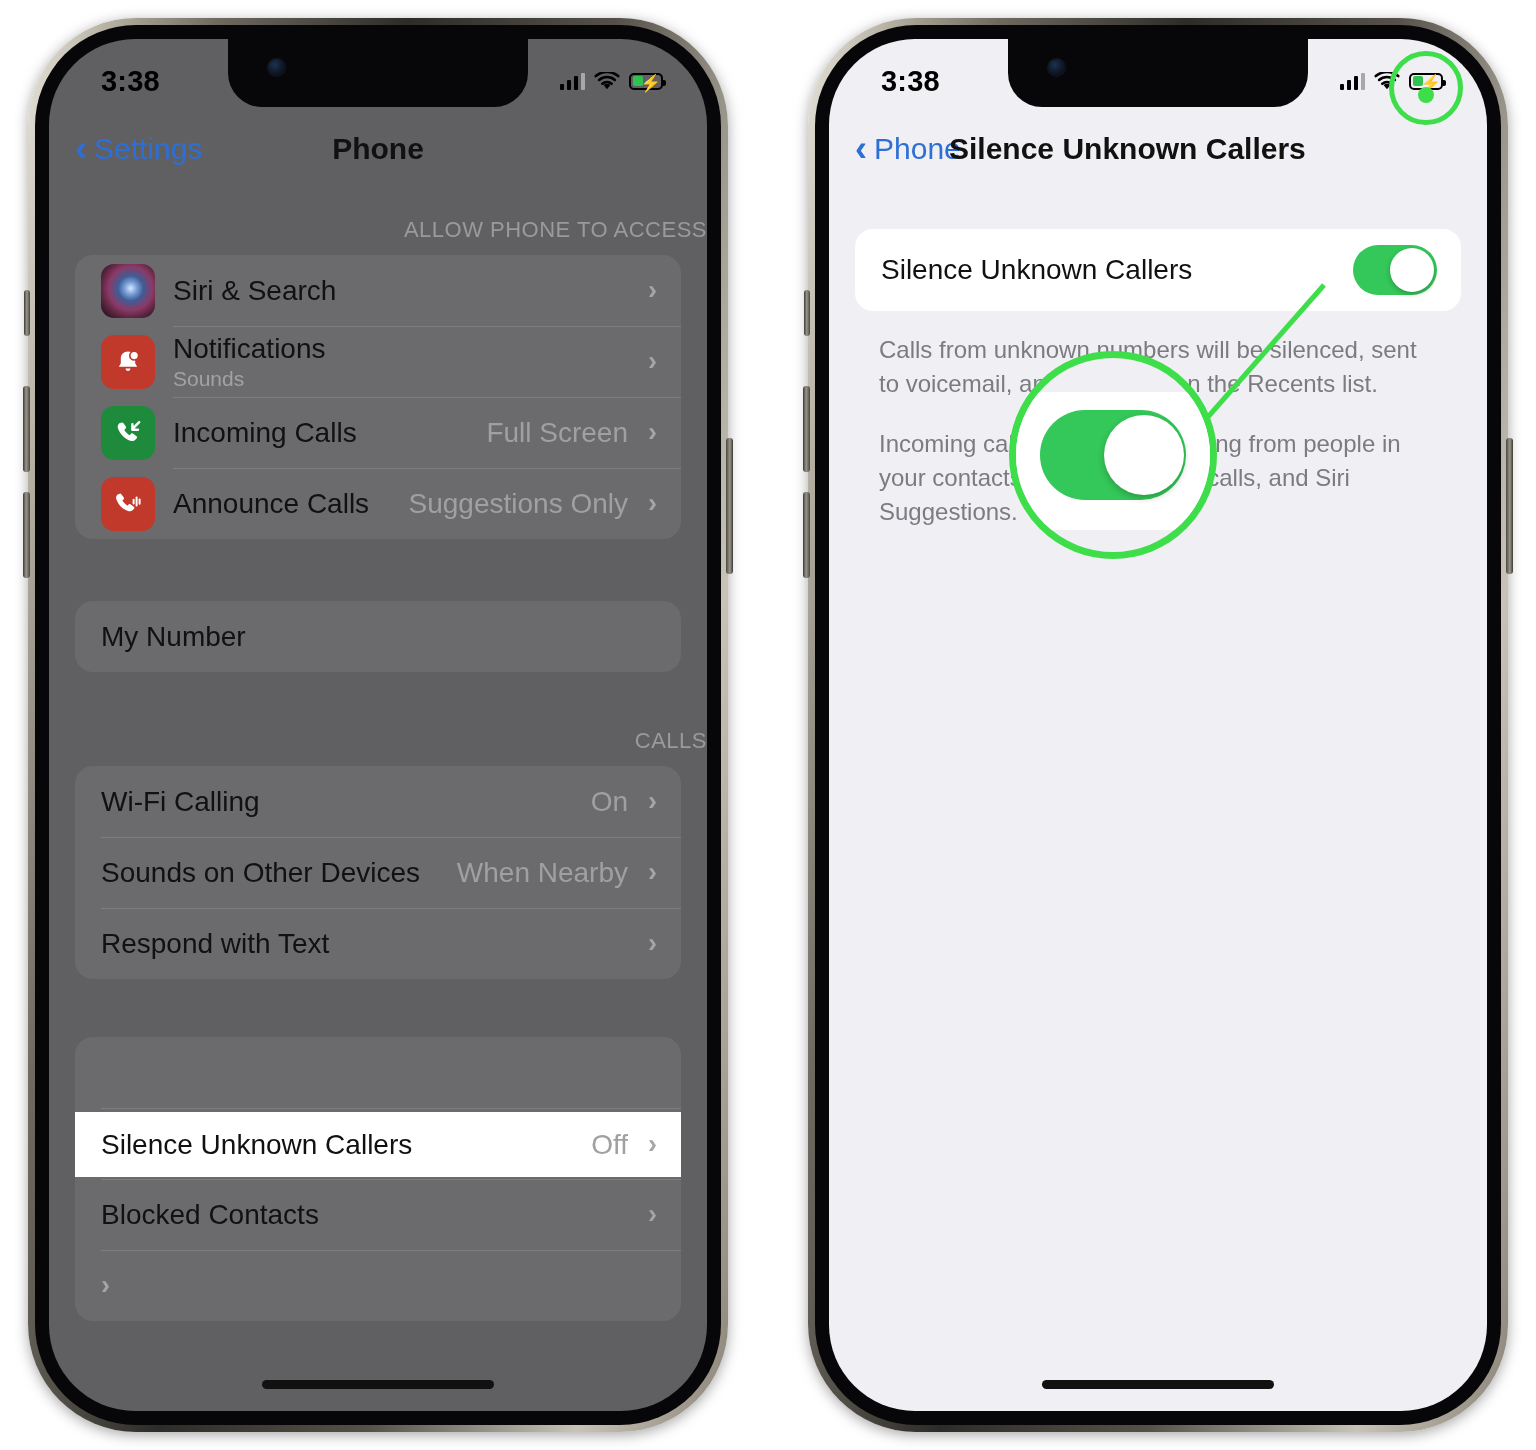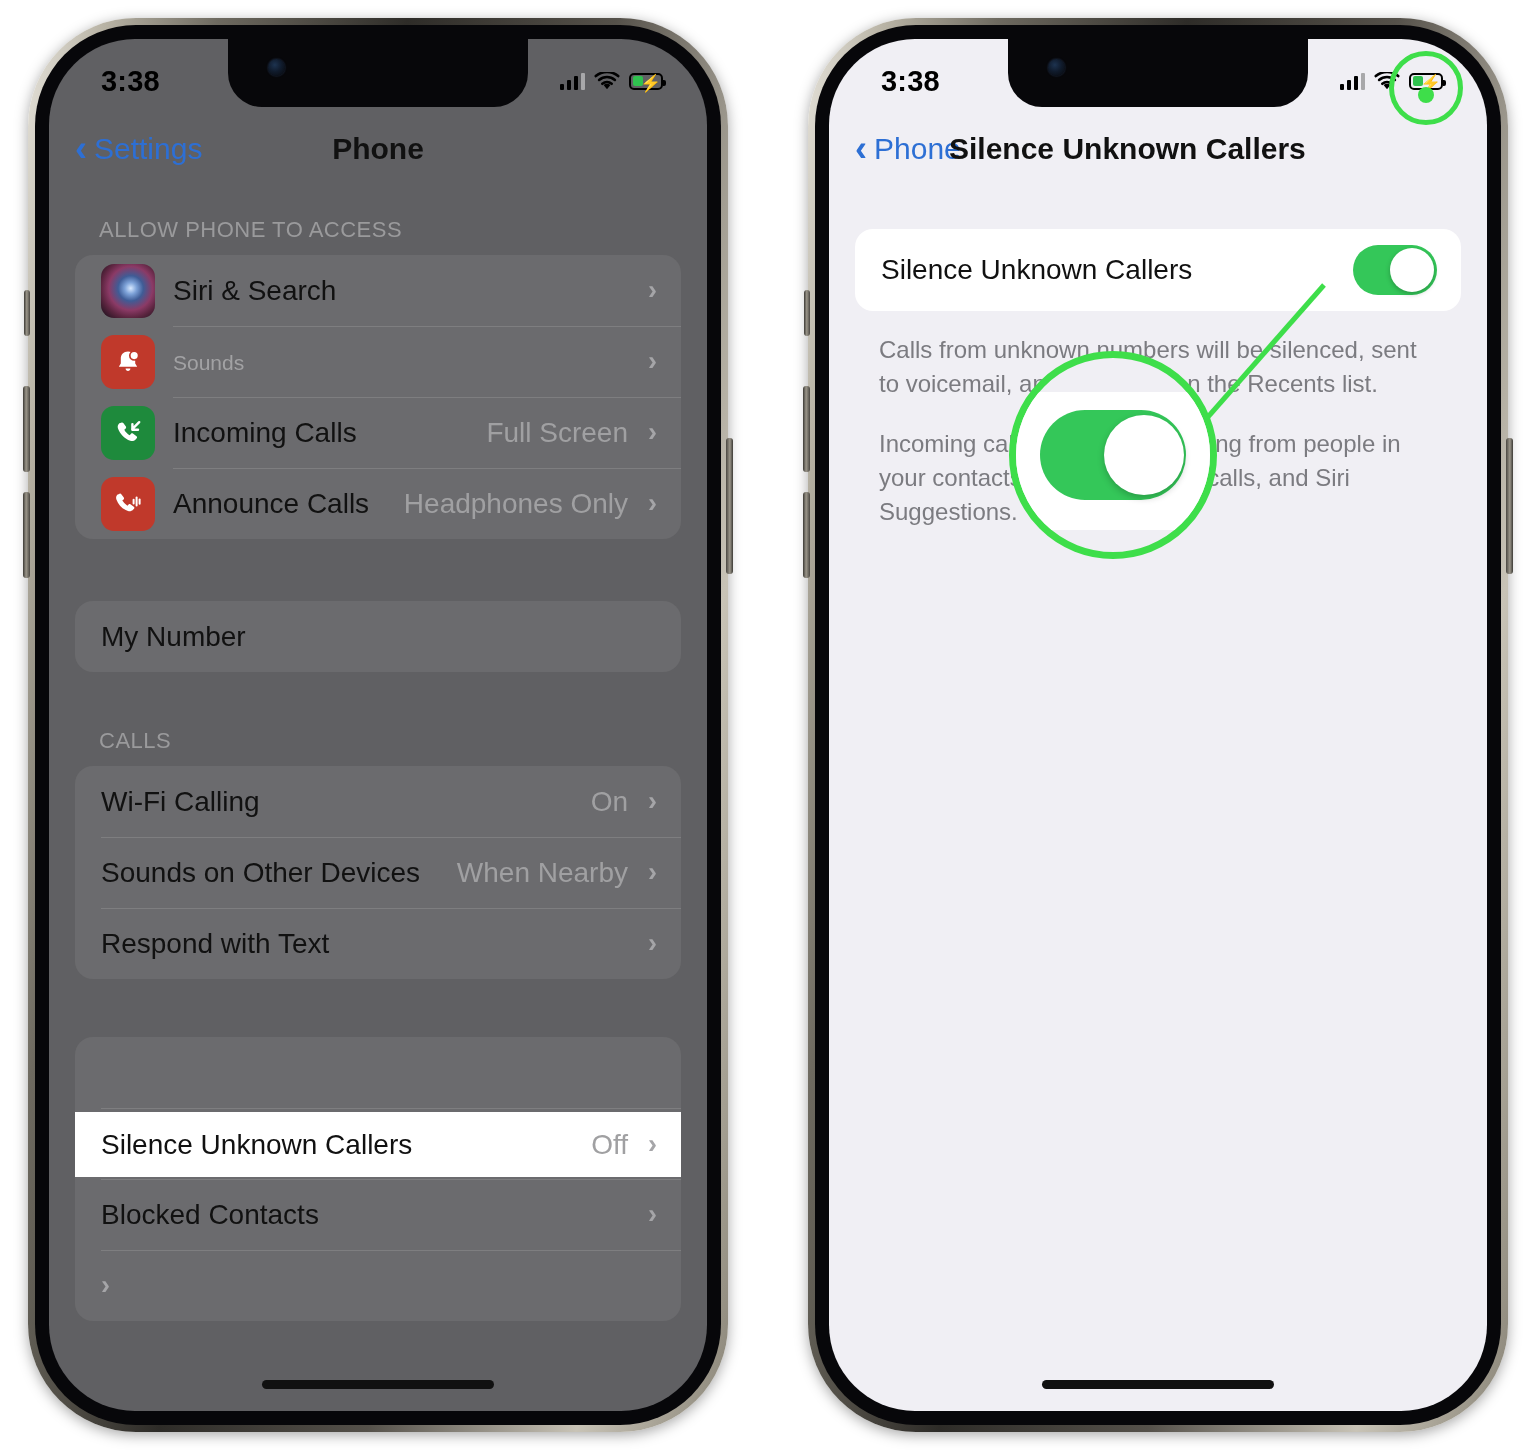--- a/index.html
+++ b/index.html
@@ -90,21 +90,21 @@
   .back{ display:flex; align-items:center; color:#2d6fd4;
     font-size:30px; padding-left:26px; cursor:pointer; }
   .chev-left{ font-size:36px; font-weight:600; margin-right:7px; line-height:1; }
   .nav-title{ position:absolute; left:0; right:0; text-align:center;
     font-size:30px; font-weight:700; color:#111; pointer-events:none; }
   .screen.bright .nav-title{ left:120px; right:auto; text-align:left; }
 
   
   .content{ position:absolute; top:148px; left:0; right:0; bottom:0; }
   .sec-hdr{ font-size:22px; color:#8a8a8c; letter-spacing:.5px;
-    padding:30px 0 12px 50px; text-transform:uppercase; }
+    padding:30px 0 12px 50px; text-transform:uppercase;text-align:right; }
   .screen.dim .sec-hdr{ color:#9a9a9c; }
   .card{ margin:0 26px; border-radius:18px; background:#6b6b6e; overflow:hidden; }
   .screen.bright .card{ background:#fff; }
   .row{
     position:relative; display:flex; align-items:center;
     min-height:71px; padding:0 24px 0 26px; cursor:pointer;
   }
   .row + .row::before{
     content:""; position:absolute; top:0; left:26px; right:0; height:1px;
     background:rgba(255,255,255,.13);
@@ -238,20 +238,21 @@
             <div class="ico notif">
               <div class="glyph">
                 <svg width="32" height="32" viewBox="0 0 32 32">
                   <path d="M16 5.5c-4.4 0-7.2 3-7.2 7.1v4.9l-2 3.2h18.4l-2-3.2v-4.9c0-4.1-2.8-7.1-7.2-7.1z" fill="#fff"></path>
                   <path d="M13.6 22.4h4.8c0 1.5-1 2.5-2.4 2.5s-2.4-1-2.4-2.5z" fill="#fff"></path>
                   <circle cx="22.2" cy="9.6" r="4.4" fill="#fff" stroke="#c0392b" stroke-width="1.7"></circle>
                 </svg>
               </div>
             </div>
             <div class="lbl-wrap">
+              <span class="lbl">Notifications</span>
               <span class="sub">Sounds</span>
             </div>
             <span class="chev">›</span>
           </div>
 
           <div class="row with-icon">
             <div class="ico incoming">
               <div class="glyph">
                 <svg width="34" height="34" viewBox="0 0 34 34">
                   <path d="M8.3 7.2c-1.5 1.4-2 3.4-1.3 5.3 2 5.7 6.6 10.3 12.3 12.3 1.9.7 3.9.2 5.3-1.3l1.1-1.2c.6-.6.5-1.6-.2-2.1l-3.6-2.6c-.6-.4-1.4-.3-1.9.2l-1.3 1.4c-2.3-1.2-4.2-3.1-5.4-5.4l1.4-1.3c.5-.5.6-1.3.2-1.9l-2.6-3.6c-.5-.7-1.5-.8-2.1-.2z" fill="#fff"></path>
@@ -275,21 +276,21 @@
                     <line x1="22.6" y1="12.8" x2="22.6" y2="16.4"></line>
                     <line x1="25.6" y1="10.6" x2="25.6" y2="18.6"></line>
                     <line x1="28.6" y1="12.4" x2="28.6" y2="16.8"></line>
                   </g>
                 </svg>
               </div>
             </div>
             <div class="lbl-wrap">
                 <span class="lbl">Announce Calls</span>
               </div>
-            <span class="val">Headphones Only</span>
+            <span class="val">Suggestions Only</span>
             <span class="chev">›</span>
           </div>
         </div>
 
         <div style="height:62px"></div>
         <div class="card">
           <div class="row">
             <div class="lbl-wrap">
                 <span class="lbl">My Number</span>
               </div>

